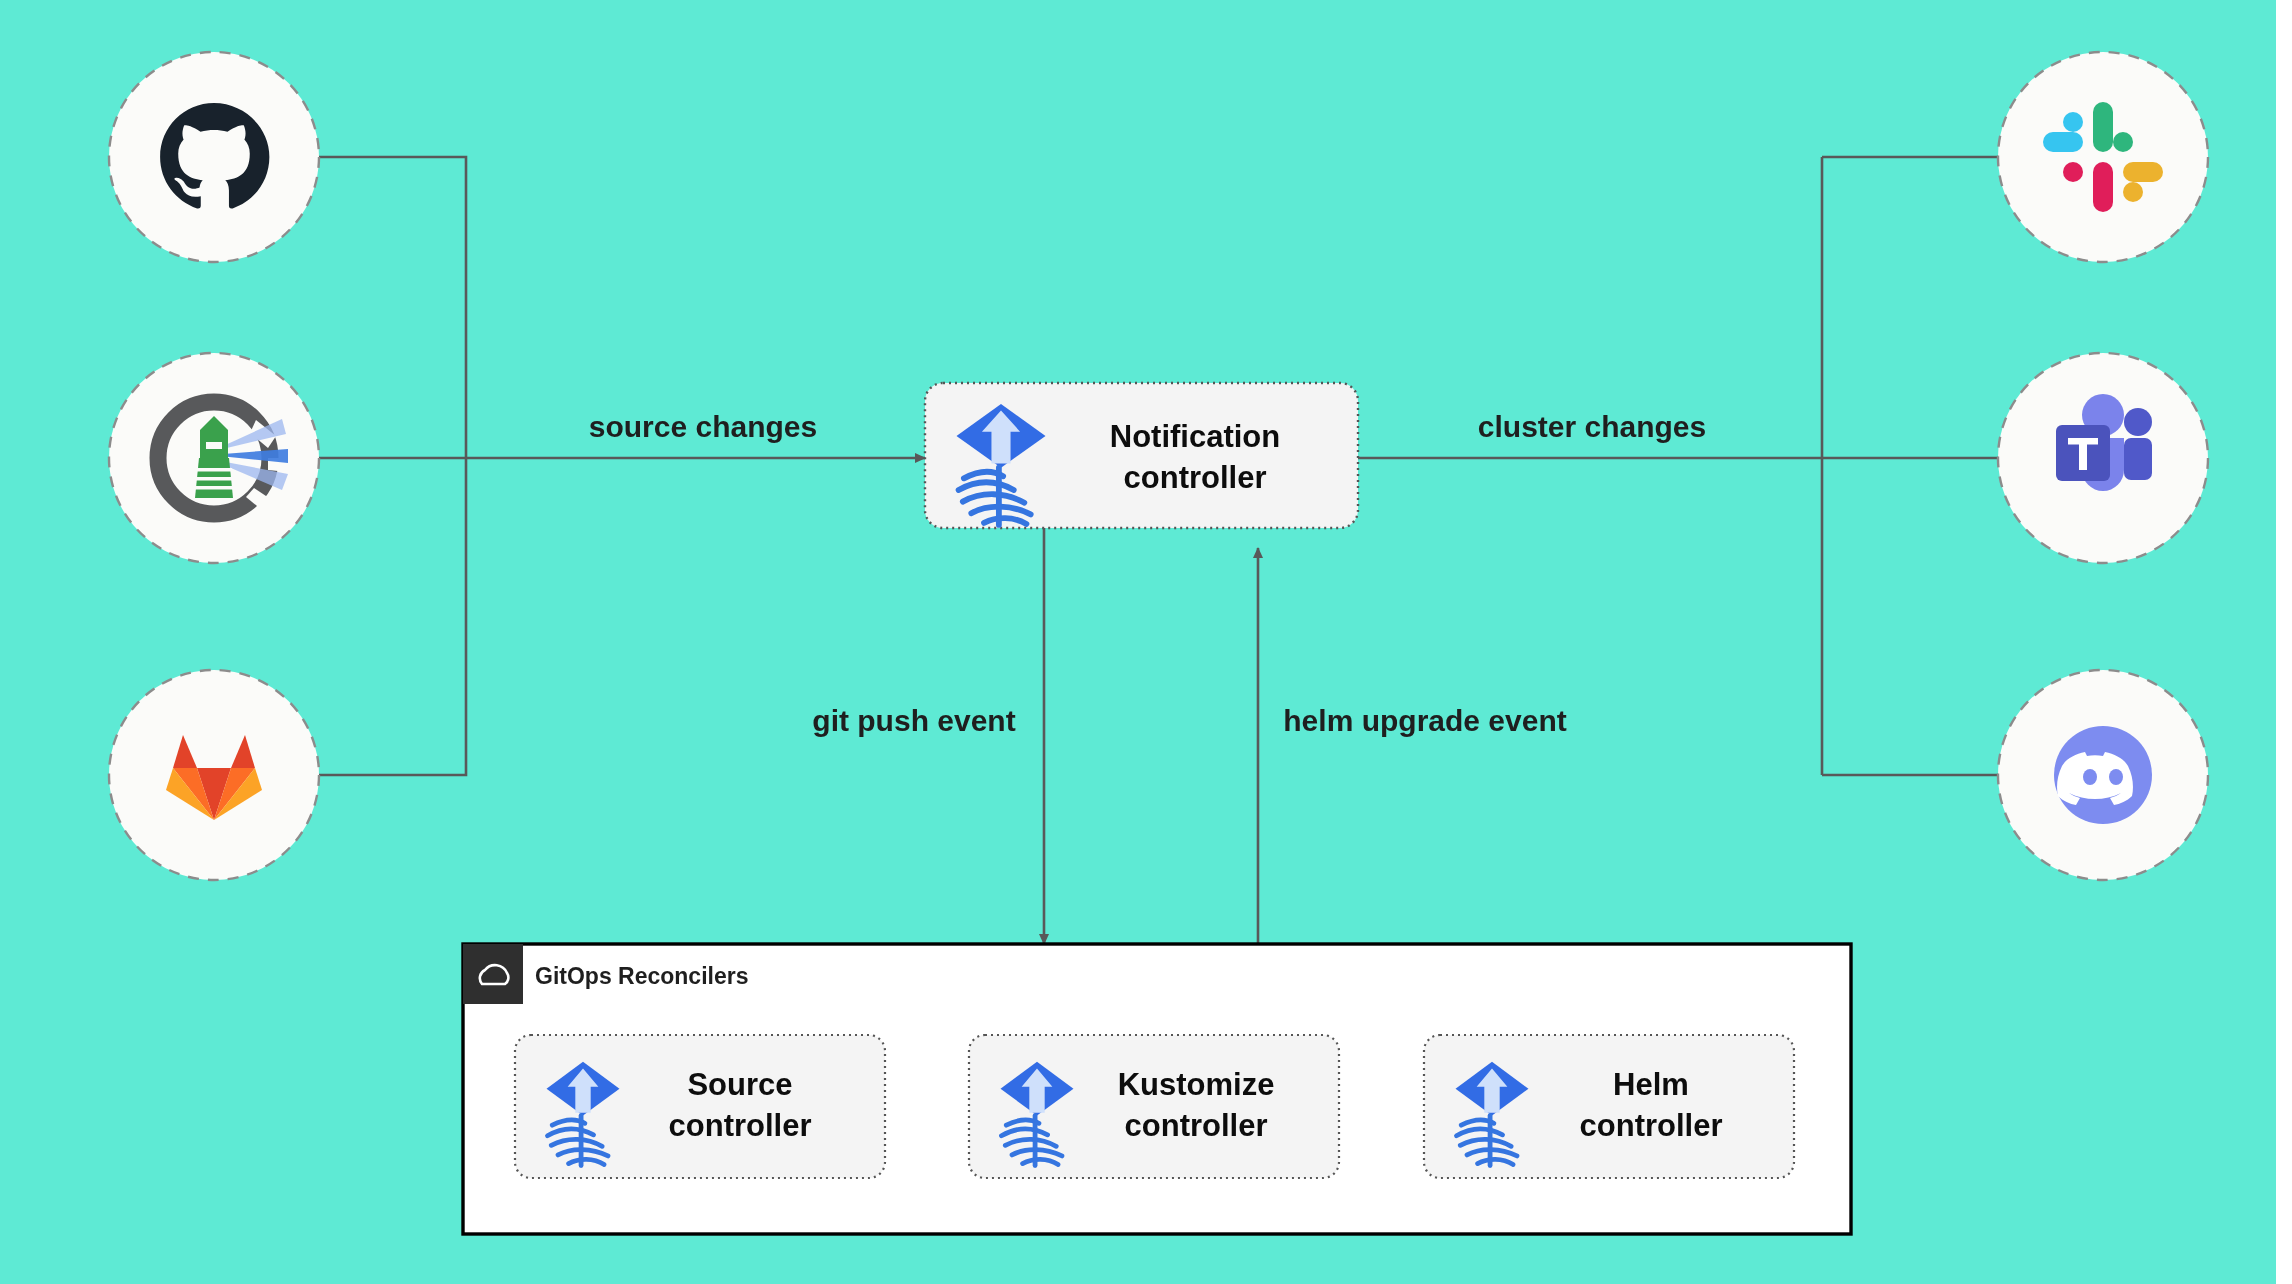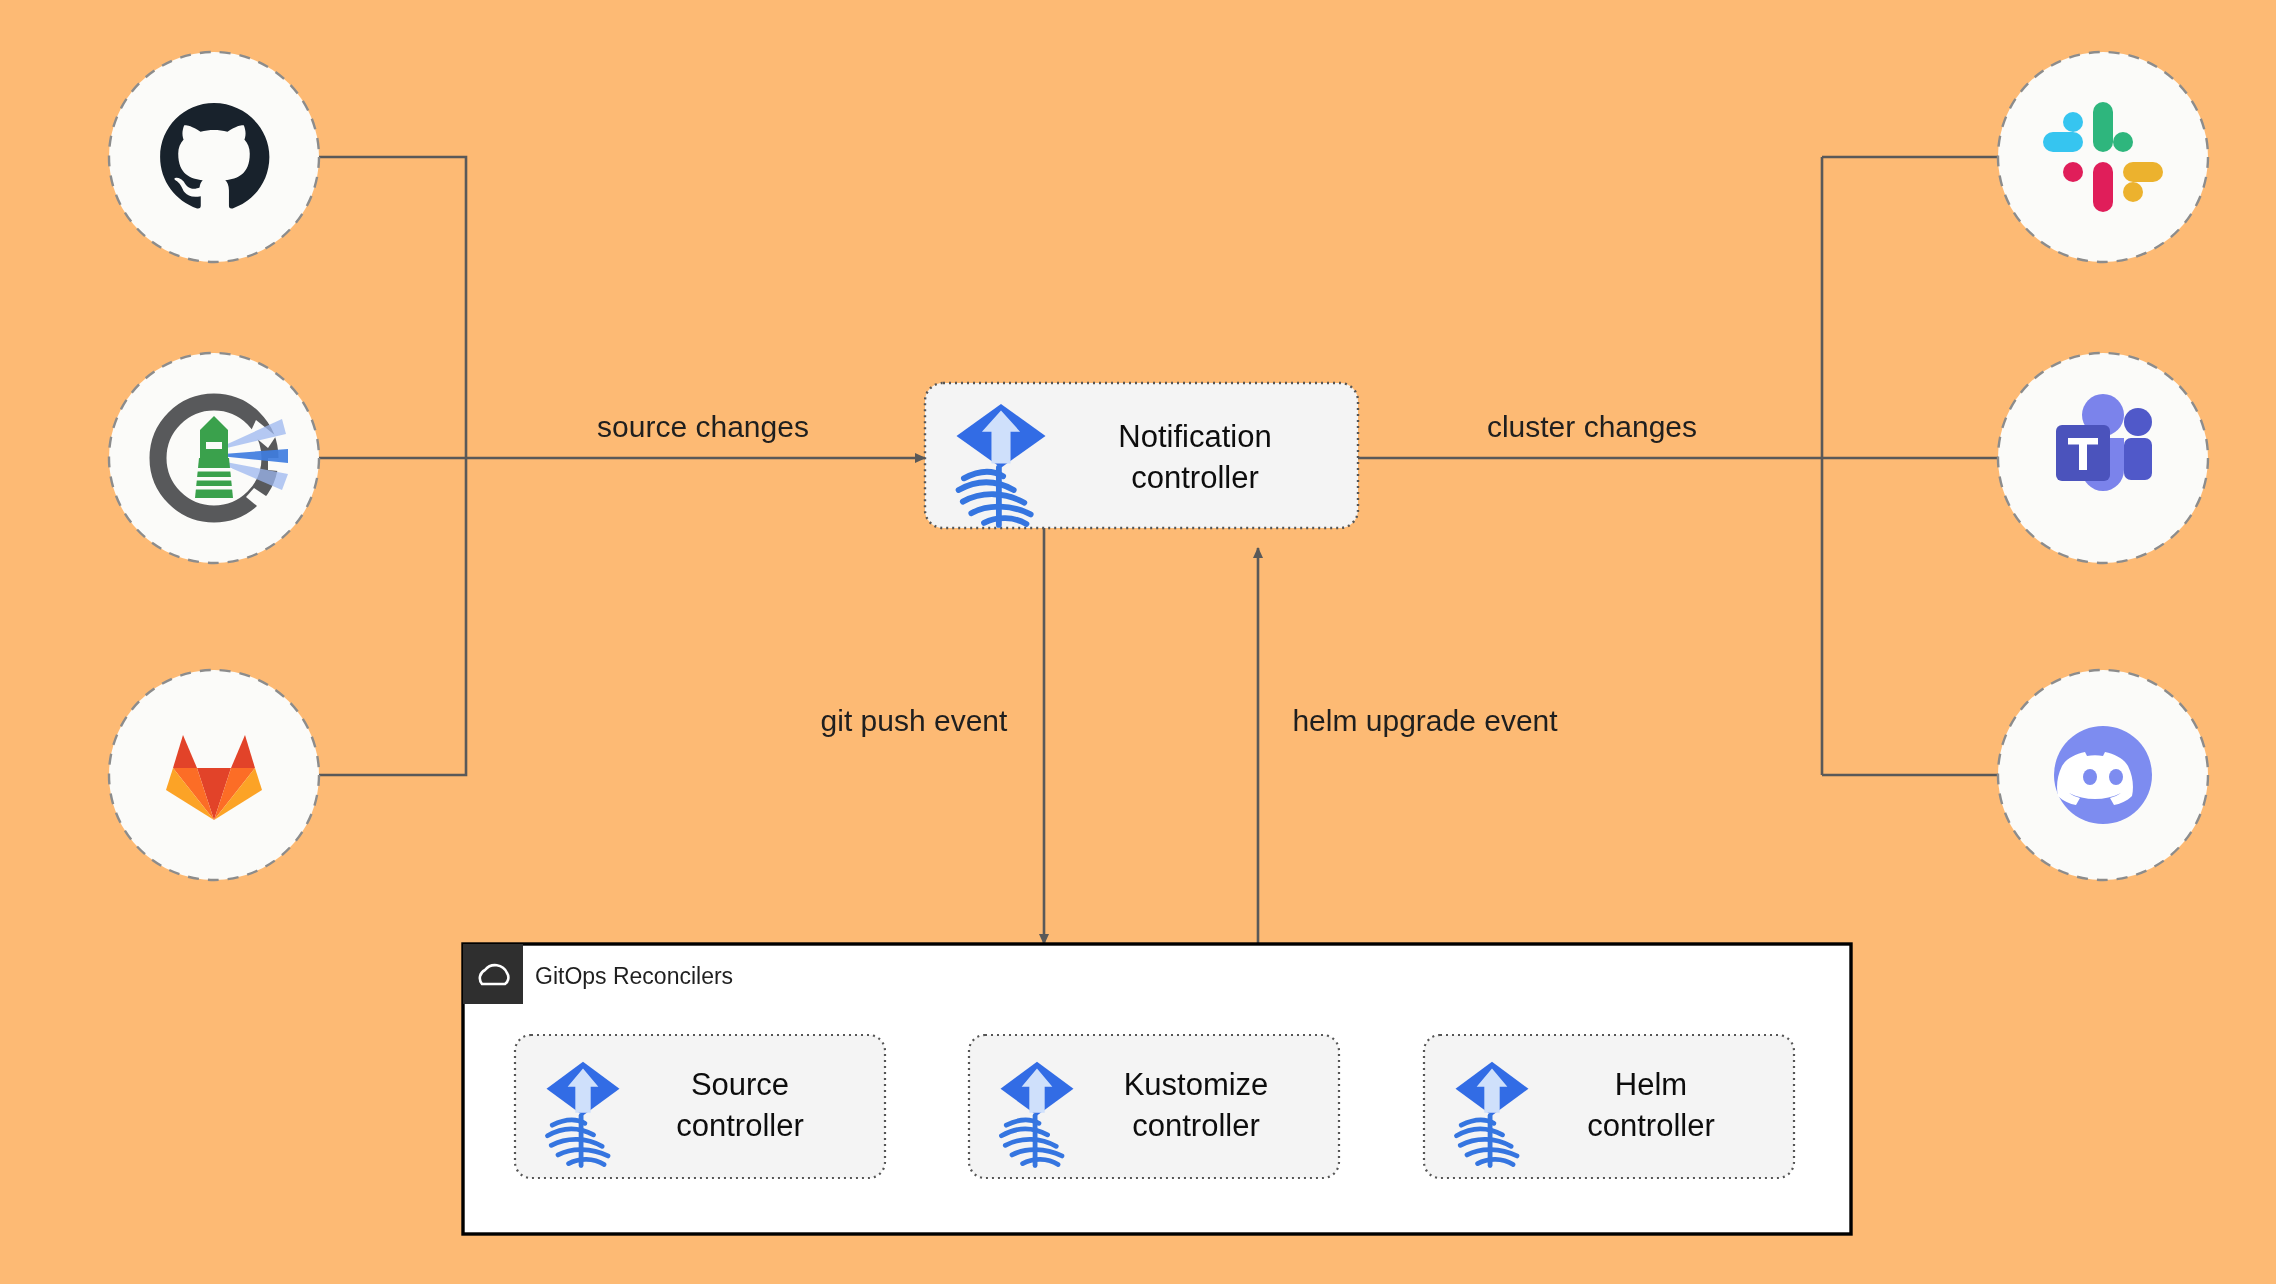--- a/index.html
+++ b/index.html
@@ -1,18 +1,18 @@
 <!DOCTYPE html>
 <html><head>
 <meta charset="utf-8">
 <style>
   html,body{margin:0;padding:0;background:#ffffff;}
   body{width:2292px;height:1284px;overflow:hidden;
        font-family:"Liberation Sans","DejaVu Sans",sans-serif;}
-  #stage{position:relative;width:2276px;height:1284px;background:#fdba74;}
+  #stage{position:relative;width:2276px;height:1284px;background:#5eead4;font-weight:bold;}
   svg.layer{position:absolute;left:0;top:0;width:2292px;height:1284px;}
   .edge-label{font-family:"Liberation Sans","DejaVu Sans",sans-serif;
               font-size:30px;fill:#1f1f1f;text-anchor:middle;}
   .node-label{font-family:"Liberation Sans","DejaVu Sans",sans-serif;
               font-size:31px;fill:#0d0d0d;text-anchor:middle;}
   .group-label{font-family:"Liberation Sans","DejaVu Sans",sans-serif;
                font-size:23px;fill:#1f1f1f;}
 </style>
 </head>
 <body>

